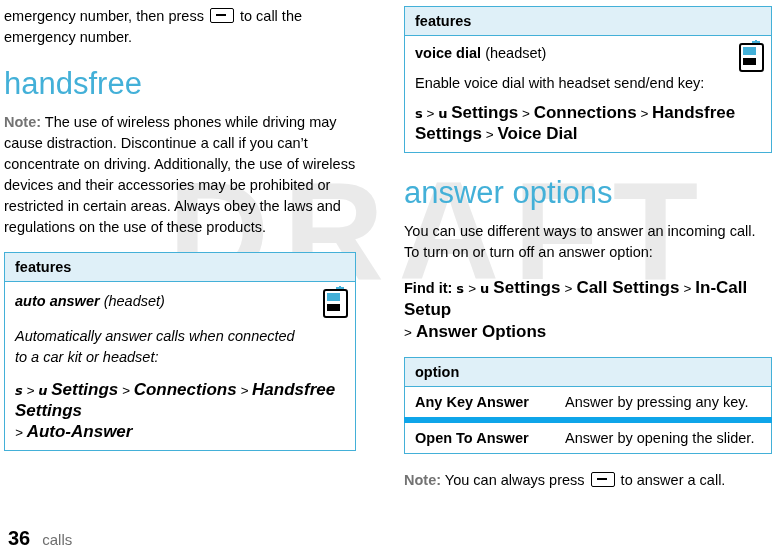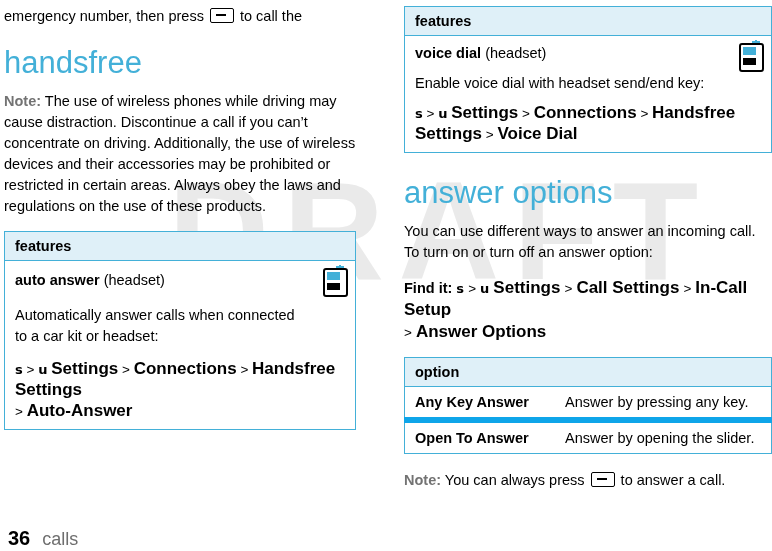--- a/index.html
+++ b/index.html
@@ -197,21 +197,21 @@
     top: 527px;
     display: flex;
     align-items: baseline;
   }
   .pagenum {
     font-size: 20px;
     font-weight: bold;
     color: #000;
   }
   .footer-label {
-    font-size: 18px;
+    font-size: 15px;
     color: #6e6e6e;
     margin-left: 12px;
   }
   .nav-star {
     font-family: "DejaVu Sans", sans-serif;
     font-size: 13px;
     font-weight: bold;
   }
   .gear {
     font-family: "DejaVu Sans", sans-serif;
@@ -225,35 +225,36 @@
 <div class="page">
 
   <div class="watermark">DRAFT</div>
 
   <div class="col col-left">
 
     <p class="body para-top" style="margin-top:6px;">
       <span>emergency number, then press</span>
       <span class="key-icon"></span>
       <span>to call the</span><br>
+      <span>emergency number.</span>
     </p>
 
     <h1 class="heading">handsfree</h1>
 
     <p class="body">
       <span class="note-label">Note:</span><span> The use of wireless phones while driving may cause distraction. Discontinue a call if you can’t concentrate on driving. Additionally, the use of wireless devices and their accessories may be prohibited or restricted in certain areas. Always obey the laws and regulations on the use of these products.</span>
     </p>
 
     <table class="tbl">
       <tbody>
           <tr class="hdr-row">
         <td>features</td>
       </tr>
       <tr>
-        <td style="position:relative;">
+        <td style="position:relative;font-style:italic;">
           <div class="cell-line" style="padding-top:2px;">
             <span class="feat-name">auto answer</span>
             <span class="feat-paren">(headset)</span>
           </div>
           <div class="cell-line" style="margin-top:14px;">Automatically answer calls when connected</div>
           <div class="cell-line">to a car kit or headset:</div>
           <div class="path-line">
             <span class="nav-star">s</span>
             <span class="sep">&gt;</span>
             <span class="gear">u</span>

